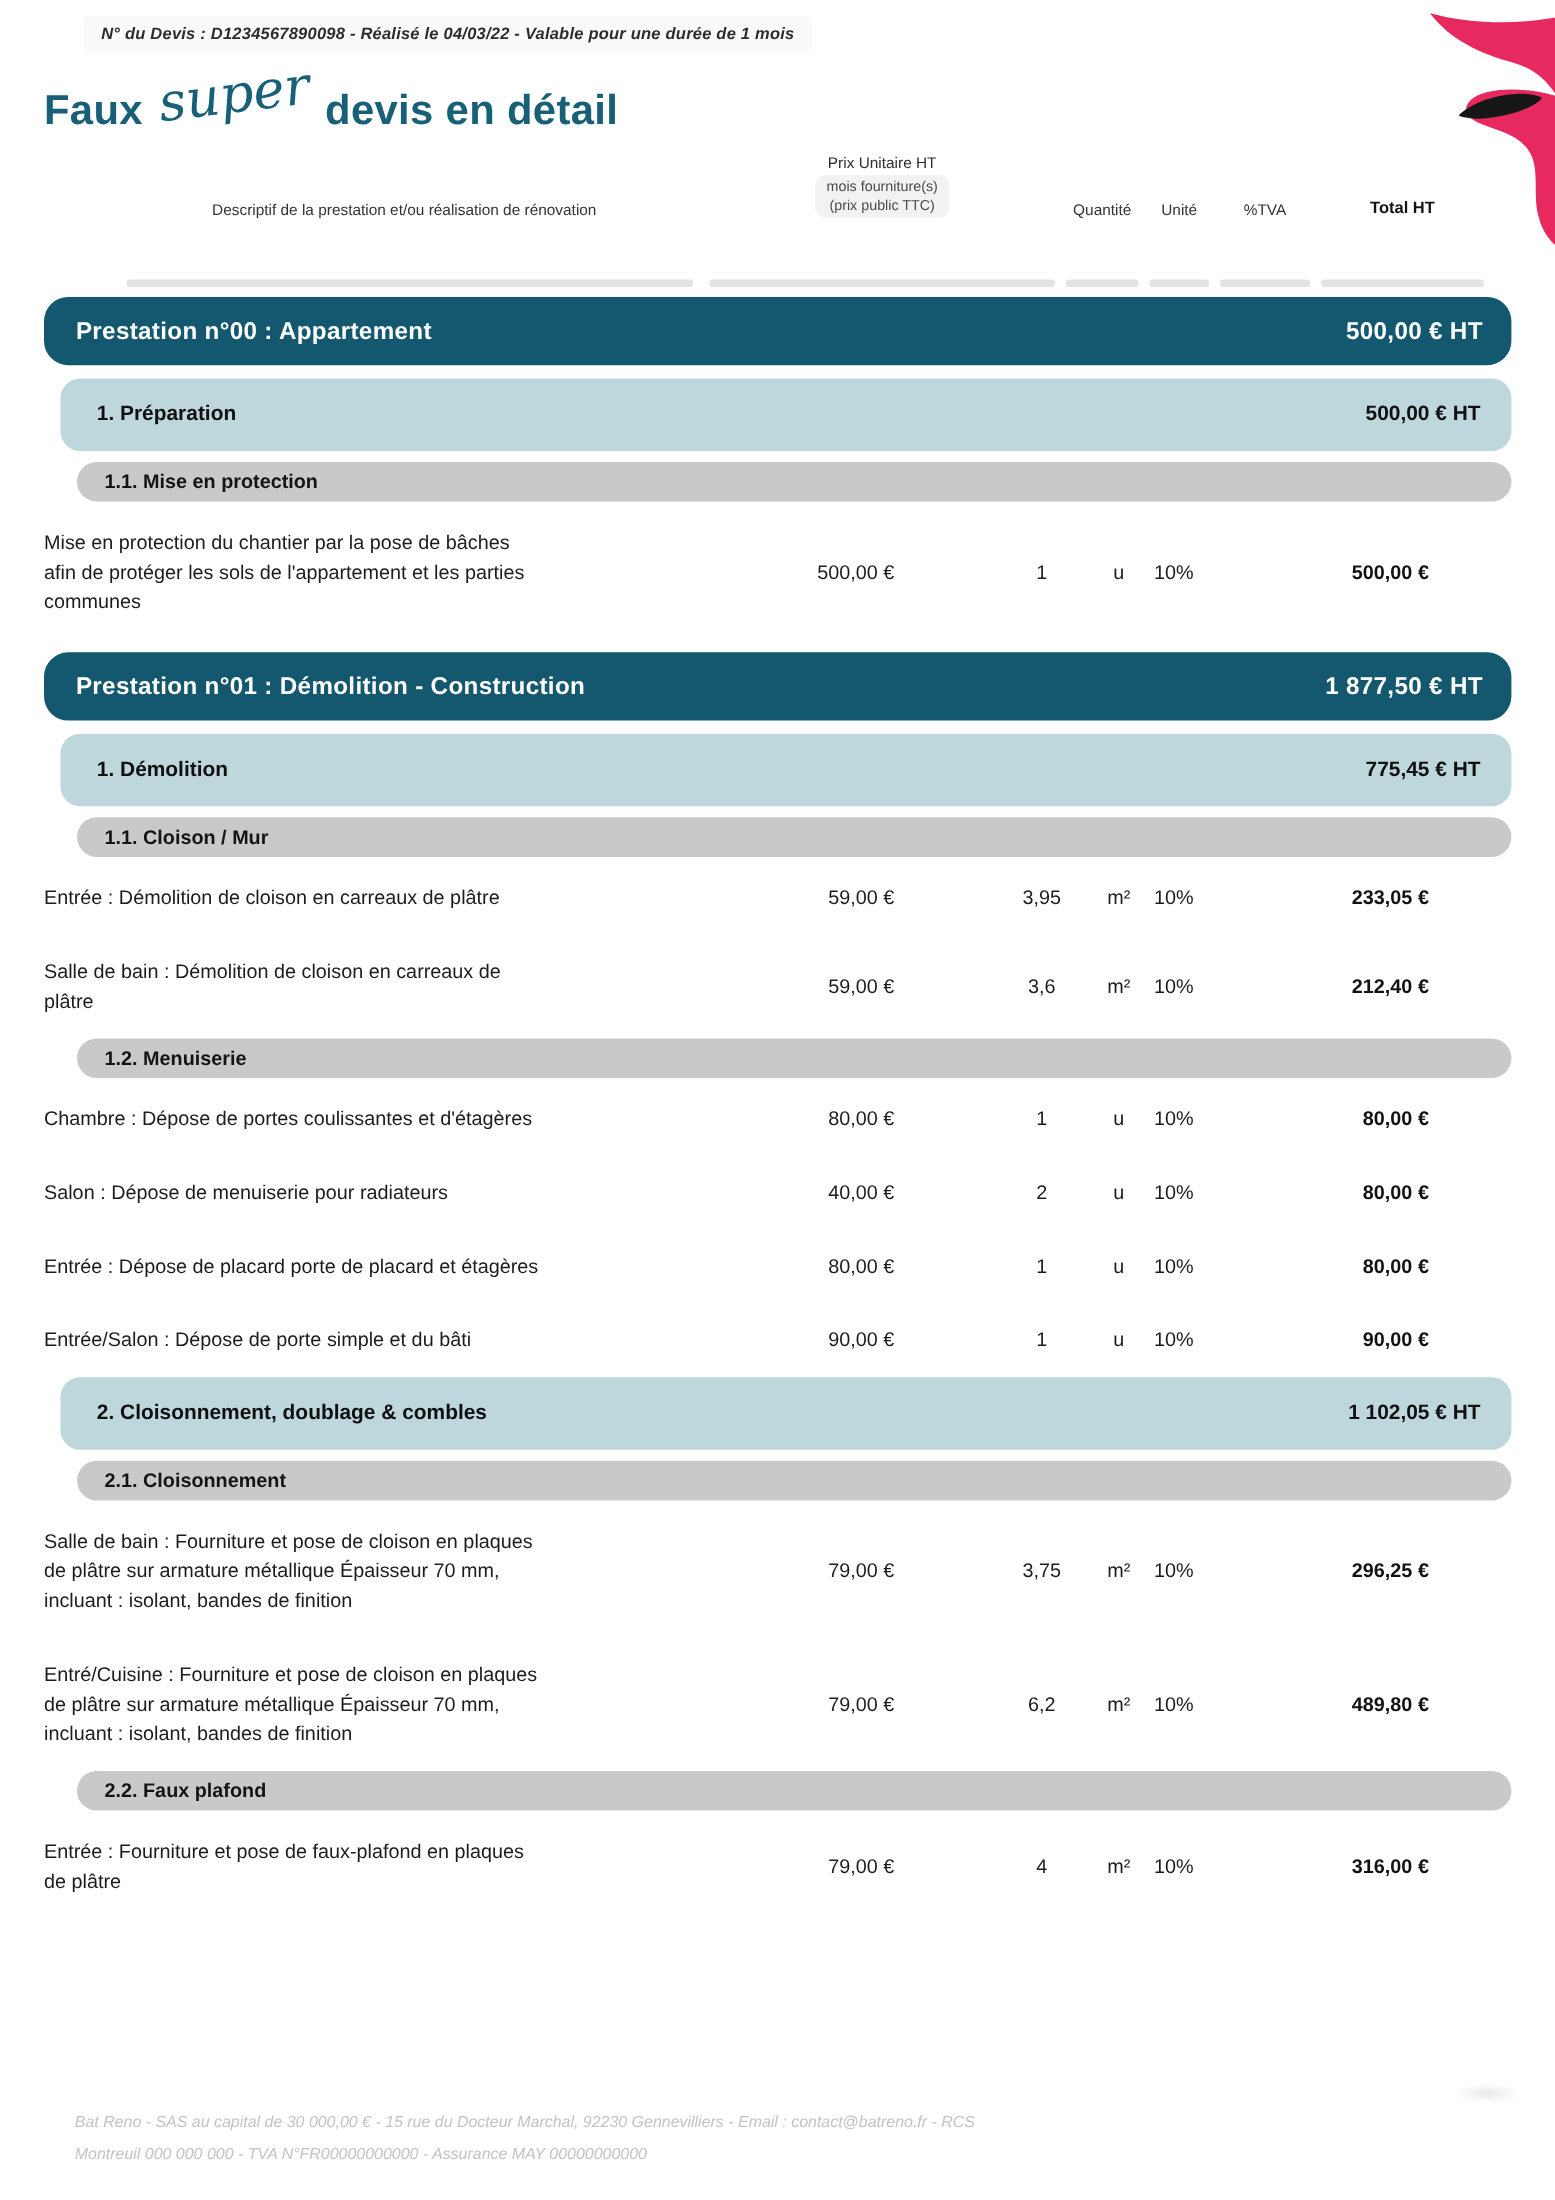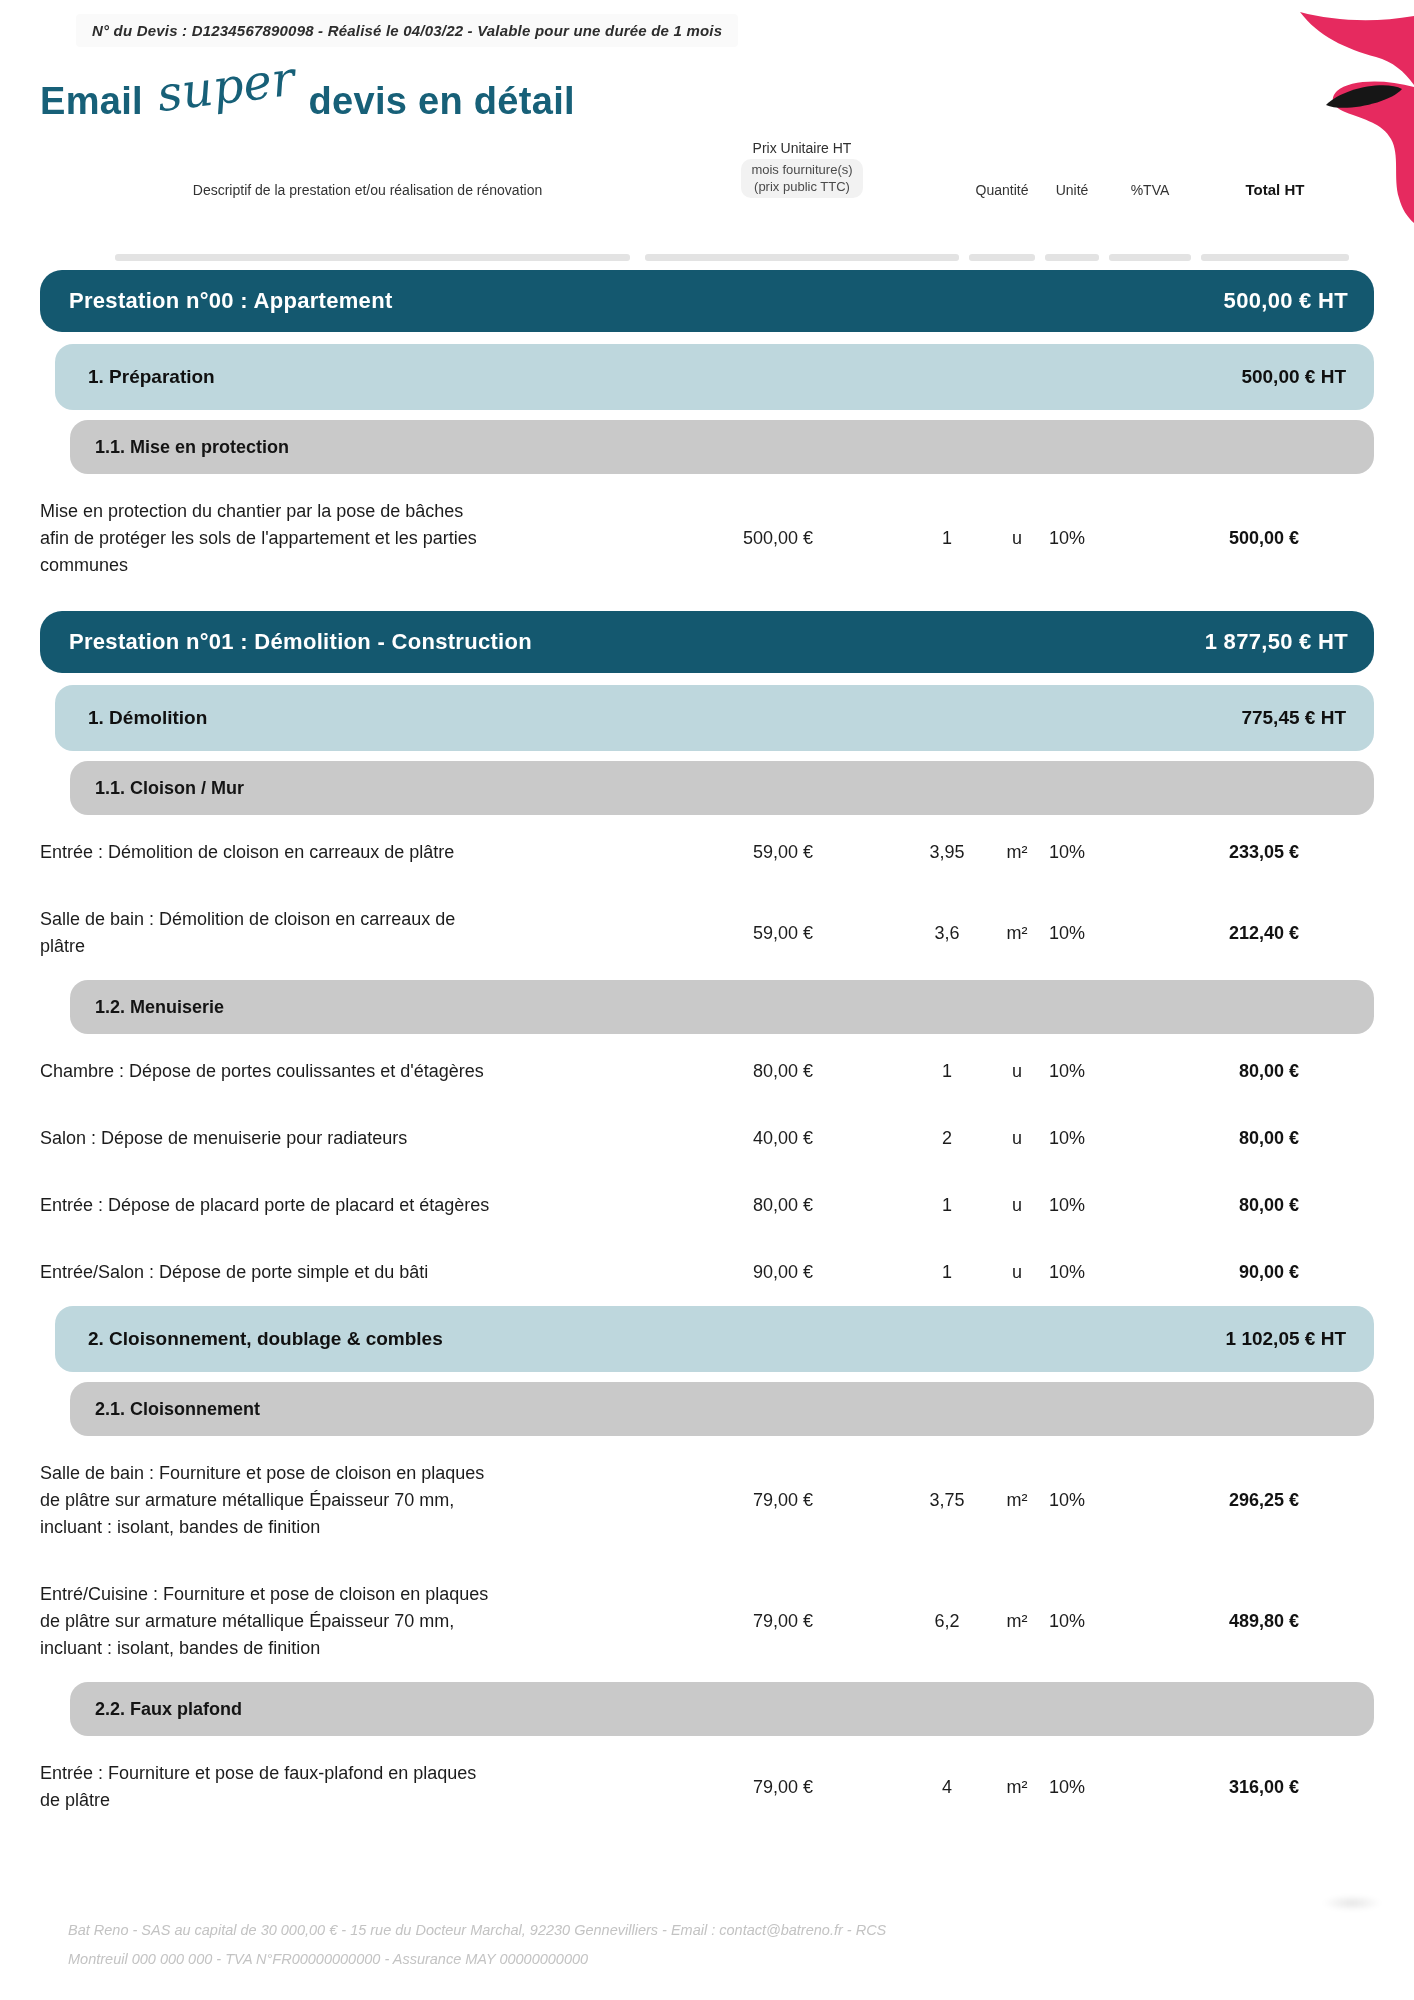--- a/index.html
+++ b/index.html
@@ -54,21 +54,21 @@
   }
   .content > .prestation-bar:first-child { margin-top:0; }
   .section-bar {
     height:66px; margin-left:15px; background:var(--light-blue); border-radius:18px;
     display:flex; align-items:center; justify-content:space-between;
     padding:0 28px 0 33px; margin-bottom:10px;
     color:#101010; font-size:19px; font-weight:700;
   }
   .section-bar .bar-total { font-weight:600; font-size:19px; }
   .subsection-bar {
-    height:54px; margin-left:30px; background:var(--gray); border-radius:18px;
+    height:36px; margin-left:30px; background:var(--gray); border-radius:18px;
     display:flex; align-items:center; padding:0 25px; margin-bottom:4px;
     color:#141414; font-size:18px; font-weight:600;
   }
   .row {
     width:1259px;
     display:grid; grid-template-columns:545px 324px 76px 64px 92px 158px;
     align-items:center; padding:20px 0; font-size:18px; color:#1c1c1c;
   }
   .c-desc { width:455px; line-height:27px; }
   .c-price { text-align:right; padding-right:96px; }
@@ -96,21 +96,21 @@
 
   <div class="logo">
     <svg width="124" height="230" viewBox="0 0 124 230" xmlns="http://www.w3.org/2000/svg">
       <path class="logo-pink" d="M10,12 C28,36 56,49 86,57 C103,62 114,71 124,85 L124,16 C84,23 44,21 10,12 Z" fill="#e62a5f"></path>
       <path class="logo-pink" d="M124,87 C96,79 60,79 47,91 C39,99 43,107 55,112 C75,120 92,123 101,139 C110,155 103,178 109,198 C112,209 117,217 124,223 Z" fill="#e62a5f"></path>
       <path class="logo-black" d="M36,105 C52,88 96,80 112,89 C100,103 54,113 36,105 Z" fill="#161616"></path>
     </svg>
   </div>
 
   <h1 class="title">
-    <span class="t-bold">Email</span>
+    <span class="t-bold">Faux</span>
     <span class="t-script">super</span>
     <span class="t-bold">devis en détail</span>
   </h1>
 
   <div class="thead">
     <div class="h">Descriptif de la prestation et/ou réalisation de rénovation</div>
     <div class="h h-price">
       <span class="l1">Prix Unitaire HT</span>
       <span class="pill">
         <span>mois fourniture(s)</span><br>

